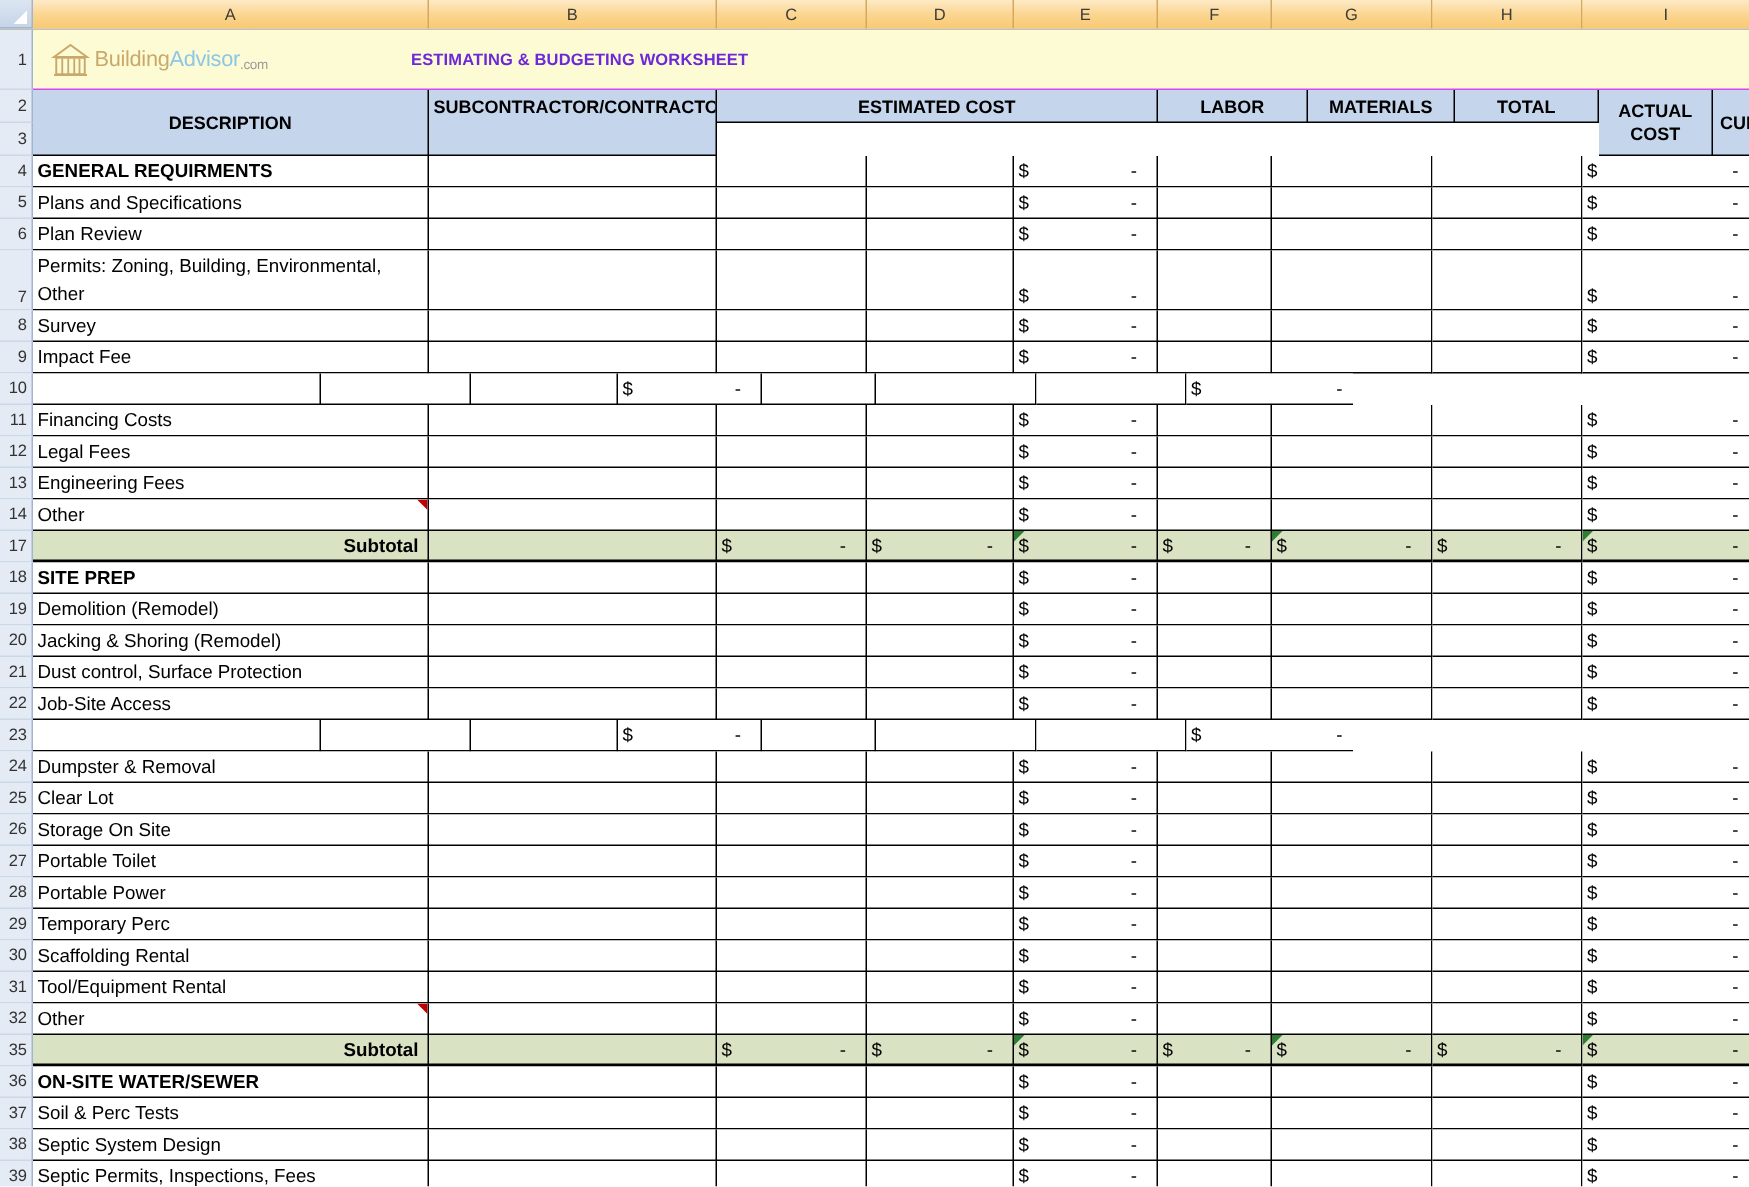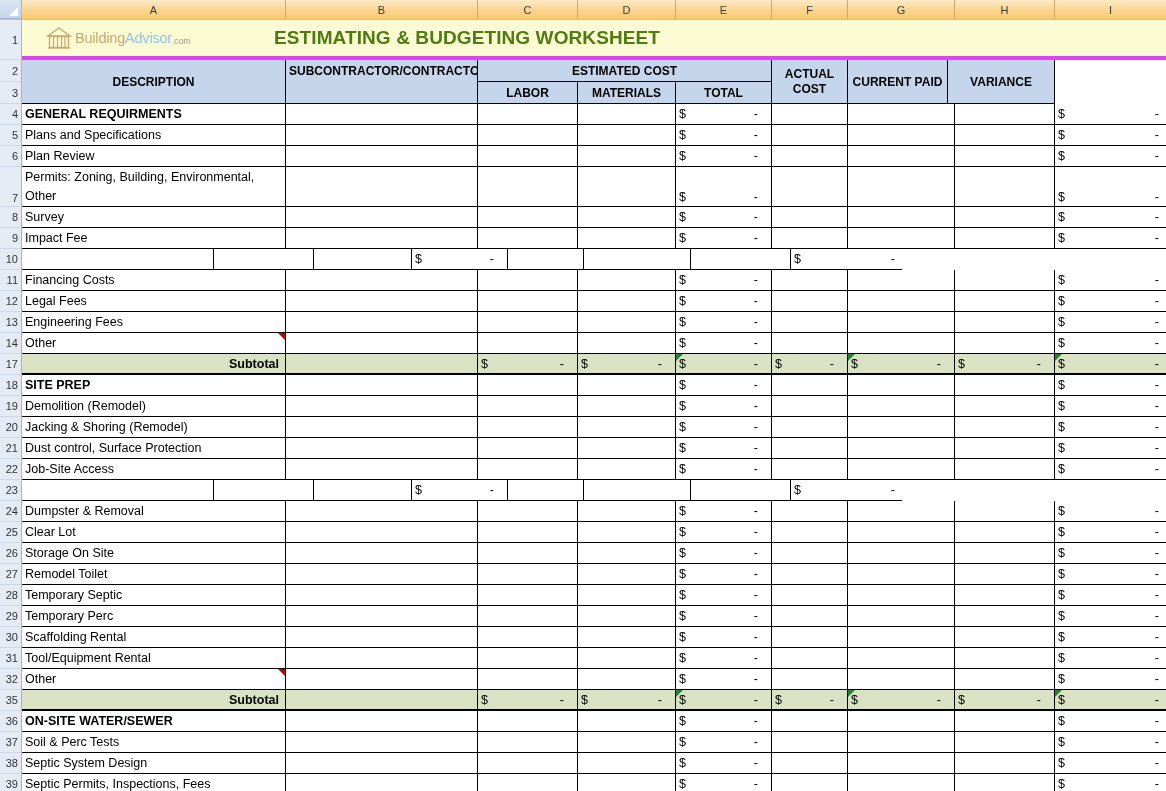--- a/index.html
+++ b/index.html
@@ -87,43 +87,42 @@
   .cG { width: 107px; min-width: 107px; }
   .cH { width: 100px; min-width: 100px; }
   .cI { width: 111px; min-width: 111px; border-right: none; }
 
   
   .title-row { height: 40px; }
   .title-row .rowhead { height: 40px; border-bottom: 1px solid #ccd8e8; }
   .title-cell {
     flex: 1;
     background: #fdfbd4;
-    border-bottom: 4px solid #d946ef;
+    border-bottom: 1px solid #d946ef;
     display: flex;
     align-items: center;
     position: relative;
-    padding-left: 12px;
   }
   .logo {
     display: flex;
     align-items: center;
     margin-left: 12px;
     gap: 3px;
   }
   .logo-house { width: 26px; height: 24px; display: block; }
   .logo-text { font-size: 14.5px; letter-spacing: -0.2px; font-family: "Liberation Sans", sans-serif; }
   .lt-building { color: #c9a96b; }
   .lt-advisor { color: #8ec6e6; }
   .lt-com { color: #9a9a9a; font-size: 9px; vertical-align: bottom; }
   .sheet-title {
     position: absolute;
     left: 252px;
-    font-size: 19px;
+    font-size: 11px;
     font-weight: bold;
-    color: #4d7c0f;
+    color: #6d28d9;
     letter-spacing: 0.1px;
   }
 
   
   .hdr-cell {
     background: #c5d5ec;
     border-right: 1px solid #000;
     border-bottom: 1px solid #000;
     font-size: 12px;
     font-weight: bold;
@@ -148,21 +147,21 @@
   .hdr-rownums div {
     height: 22px;
     background: #e4ebf5;
     border-right: 1px solid #9fb6d0;
     border-bottom: 1px solid #ccd8e8;
     font-size: 11px; color: #333;
     display: flex; align-items: center; justify-content: flex-end;
     padding-right: 3px;
     font-weight: normal;
   }
-  .hdr-col { display: flex; flex-direction: column; }
+  .hdr-col { display: flex; flex-direction: row; }
   .hdr-sub { display: flex; }
 
   
   .money {
     justify-content: space-between;
     font-size: 12.5px;
   }
   .money .dash { padding-right: 10px; }
   .money.tight .dash { padding-right: 4px; }
 
@@ -653,39 +652,39 @@
         <div class="cell cF"></div>
         <div class="cell cG"></div>
         <div class="cell cH"></div>
         <div class="cell cI money tight">
           <span class="sym">$</span>
           <span class="dash">-</span>
         </div>
       </div>
       <div class="grow r-std">
         <div class="rowhead">27</div>
-        <div class="cell cA">Remodel Toilet</div>
+        <div class="cell cA">Portable Toilet</div>
         <div class="cell cB"></div>
         <div class="cell cC"></div>
         <div class="cell cD"></div>
         <div class="cell cE money">
           <span class="sym">$</span>
           <span class="dash">-</span>
         </div>
         <div class="cell cF"></div>
         <div class="cell cG"></div>
         <div class="cell cH"></div>
         <div class="cell cI money tight">
           <span class="sym">$</span>
           <span class="dash">-</span>
         </div>
       </div>
       <div class="grow r-std">
         <div class="rowhead">28</div>
-        <div class="cell cA">Temporary Septic</div>
+        <div class="cell cA">Portable Power</div>
         <div class="cell cB"></div>
         <div class="cell cC"></div>
         <div class="cell cD"></div>
         <div class="cell cE money">
           <span class="sym">$</span>
           <span class="dash">-</span>
         </div>
         <div class="cell cF"></div>
         <div class="cell cG"></div>
         <div class="cell cH"></div>

